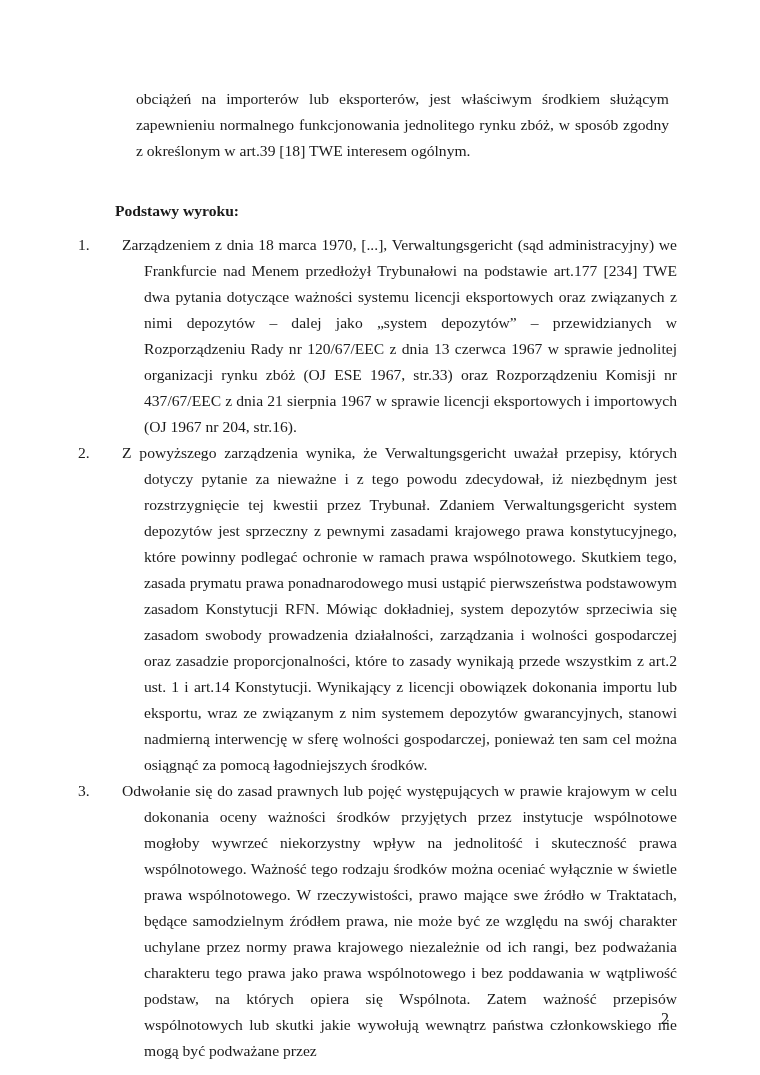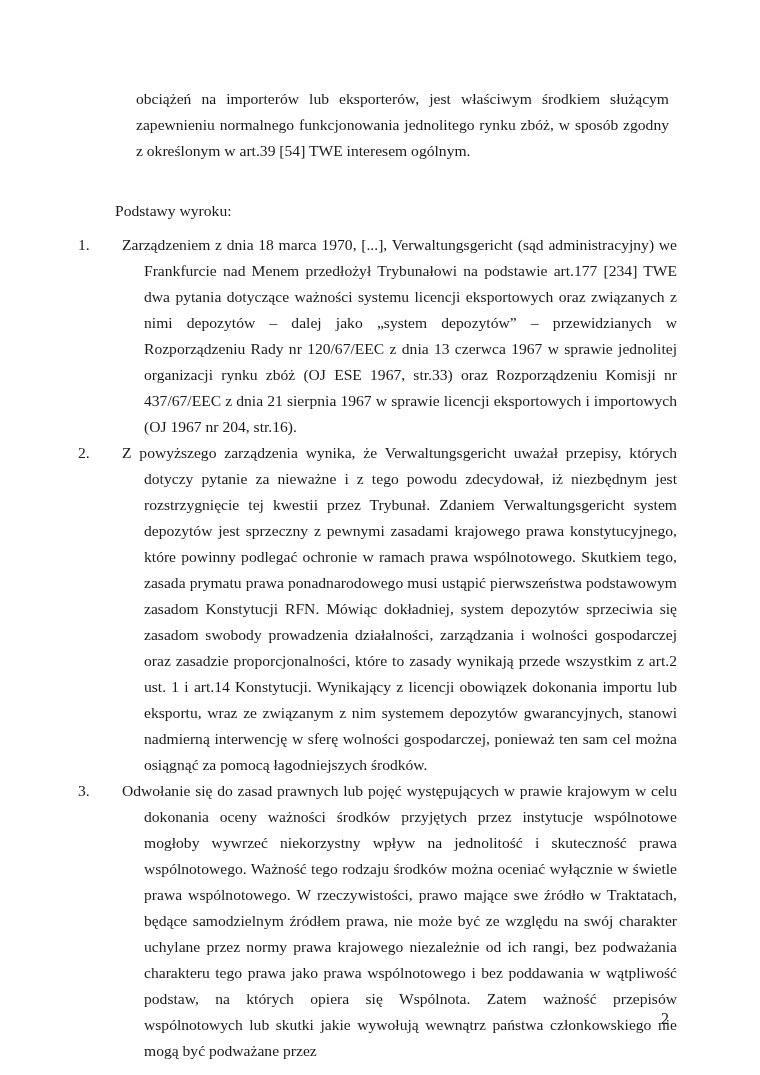--- a/index.html
+++ b/index.html
@@ -2,32 +2,32 @@
 <html><head>
 <meta charset="utf-8">
 <style>
   html, body { margin: 0; padding: 0; background: #ffffff; }
   body { width: 760px; height: 1075px; position: relative; overflow: hidden;
          font-family: "Liberation Serif", serif; color: #1a1a1a; font-size: 15.6px; }
   .page { position: absolute; left: 0; top: 0; width: 760px; height: 1075px; }
   .block { position: absolute; left: 136px; width: 533px; line-height: 26px;
            text-align: justify; }
   .cont { top: 86px; }
-  .heading { position: absolute; left: 115px; top: 198px; font-weight: normal; line-height: 26px; }
+  .heading { position: absolute; left: 115px; top: 198px; font-weight: bold; line-height: 26px; }
   ol.items { position: absolute; left: 0; top: 224px; margin: 8px; padding: 0; list-style: none; width: 760px; }
   ol.items li { position: relative; padding-left: 136px; width: 533px; line-height: 26px;
                 text-align: justify; text-indent: -22px; }
   ol.items li .num { display: inline-block; width: 22px; text-indent: 0; margin-left: -22px; position: relative; left: -22px; }
   .pagenum { position: absolute; left: 661px; top: 1010px; font-size: 16px; }
 </style>
 </head>
 <body>
 
 <div class="page">
-  <div class="block cont">obciążeń na importerów lub eksporterów, jest właściwym środkiem służącym zapewnieniu normalnego funkcjonowania jednolitego rynku zbóż, w sposób zgodny z określonym w art.39 [54] TWE interesem ogólnym.</div>
+  <div class="block cont">obciążeń na importerów lub eksporterów, jest właściwym środkiem służącym zapewnieniu normalnego funkcjonowania jednolitego rynku zbóż, w sposób zgodny z określonym w art.39 [18] TWE interesem ogólnym.</div>
 
   <div class="heading">Podstawy wyroku:</div>
 
   <ol class="items">
     <li><span class="num">1.</span><span>Zarządzeniem z dnia 18 marca 1970, [...], Verwaltungsgericht (sąd administracyjny) we Frankfurcie nad Menem przedłożył Trybunałowi na podstawie art.177 [234] TWE dwa pytania dotyczące ważności systemu licencji eksportowych oraz związanych z nimi depozytów – dalej jako „system depozytów” – przewidzianych w Rozporządzeniu Rady nr 120/67/EEC z dnia 13 czerwca 1967 w sprawie jednolitej organizacji rynku zbóż (OJ ESE 1967, str.33) oraz Rozporządzeniu Komisji nr 437/67/EEC z dnia 21 sierpnia 1967 w sprawie licencji eksportowych i importowych (OJ 1967 nr 204, str.16).</span></li>
     <li><span class="num">2.</span><span>Z powyższego zarządzenia wynika, że Verwaltungsgericht uważał przepisy, których dotyczy pytanie za nieważne i z tego powodu zdecydował, iż niezbędnym jest rozstrzygnięcie tej kwestii przez Trybunał. Zdaniem Verwaltungsgericht system depozytów jest sprzeczny z pewnymi zasadami krajowego prawa konstytucyjnego, które powinny podlegać ochronie w ramach prawa wspólnotowego. Skutkiem tego, zasada prymatu prawa ponadnarodowego musi ustąpić pierwszeństwa podstawowym zasadom Konstytucji RFN. Mówiąc dokładniej, system depozytów sprzeciwia się zasadom swobody prowadzenia działalności, zarządzania i wolności gospodarczej oraz zasadzie proporcjonalności, które to zasady wynikają przede wszystkim z art.2 ust. 1 i art.14 Konstytucji. Wynikający z licencji obowiązek dokonania importu lub eksportu, wraz ze związanym z nim systemem depozytów gwarancyjnych, stanowi nadmierną interwencję w sferę wolności gospodarczej, ponieważ ten sam cel można osiągnąć za pomocą łagodniejszych środków.</span></li>
     <li><span class="num">3.</span><span>Odwołanie się do zasad prawnych lub pojęć występujących w prawie krajowym w celu dokonania oceny ważności środków przyjętych przez instytucje wspólnotowe mogłoby wywrzeć niekorzystny wpływ na jednolitość i skuteczność prawa wspólnotowego. Ważność tego rodzaju środków można oceniać wyłącznie w świetle prawa wspólnotowego. W rzeczywistości, prawo mające swe źródło w Traktatach, będące samodzielnym źródłem prawa, nie może być ze względu na swój charakter uchylane przez normy prawa krajowego niezależnie od ich rangi, bez podważania charakteru tego prawa jako prawa wspólnotowego i bez poddawania w wątpliwość podstaw, na których opiera się Wspólnota. Zatem ważność przepisów wspólnotowych lub skutki jakie wywołują wewnątrz państwa członkowskiego nie mogą być podważane przez</span></li>
   </ol>
 
   <div class="pagenum">2</div>

